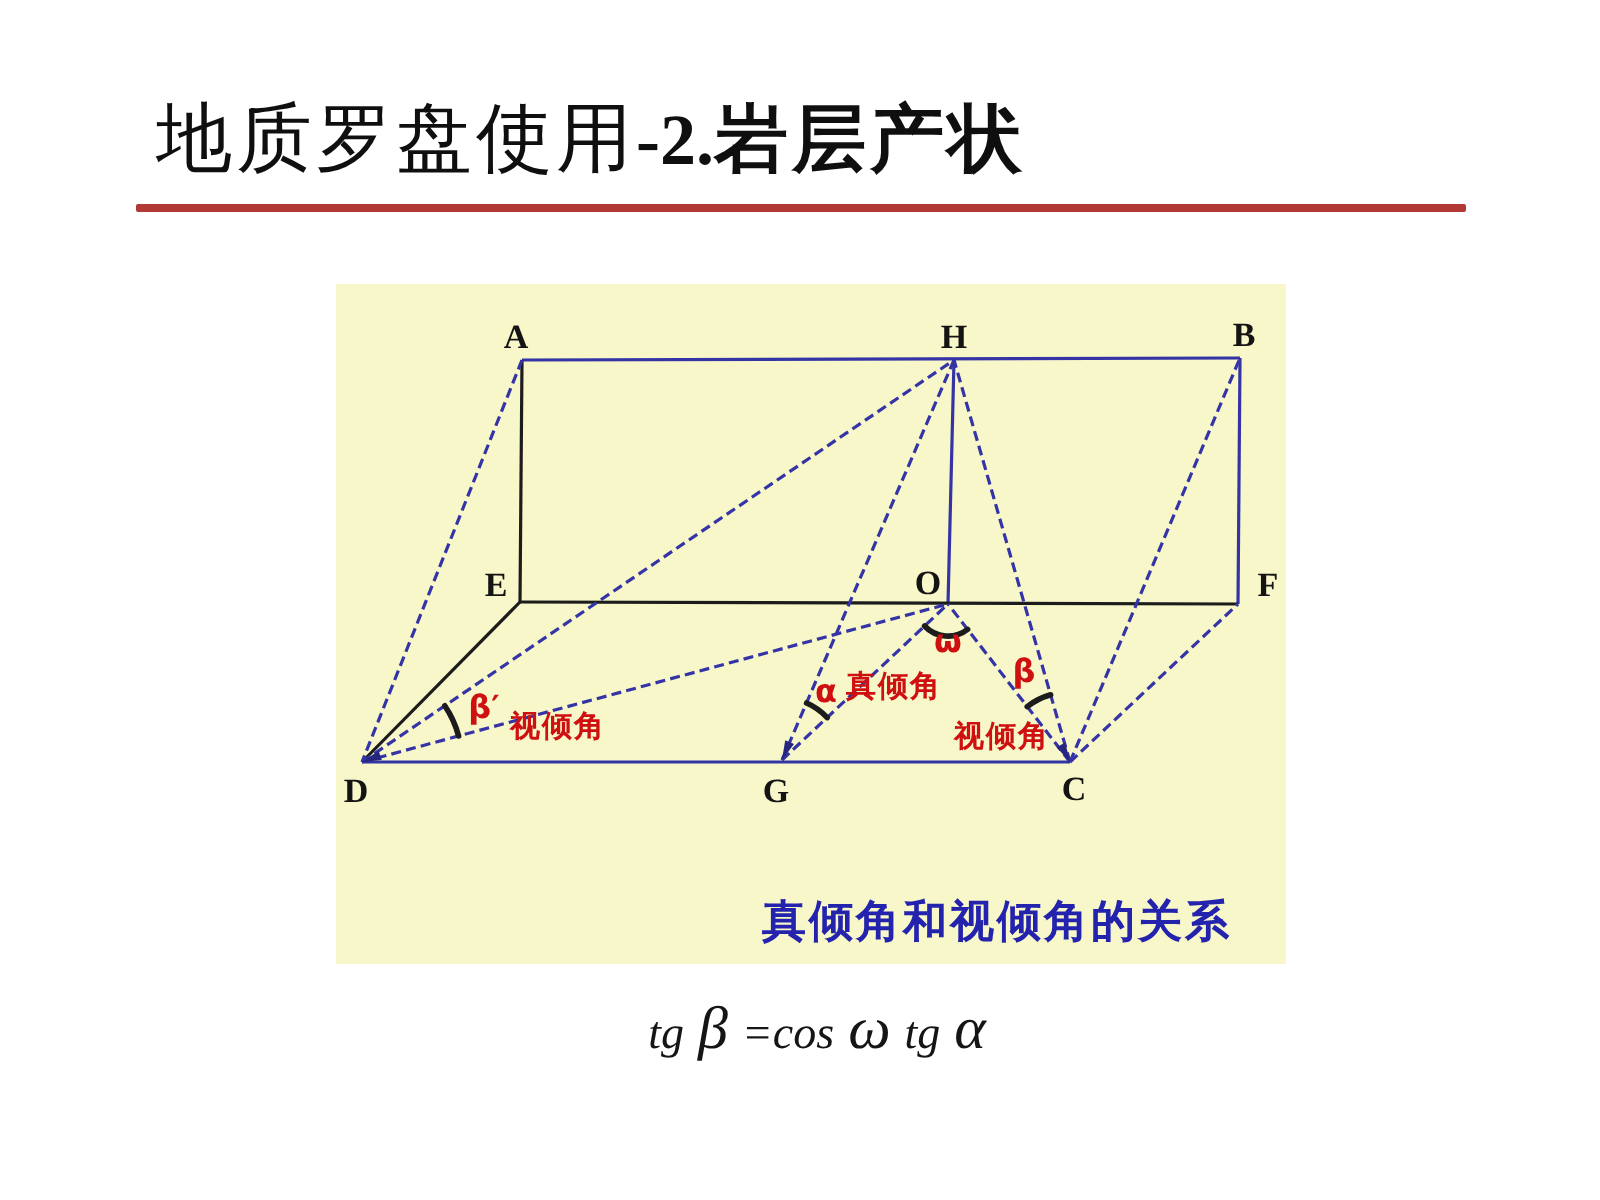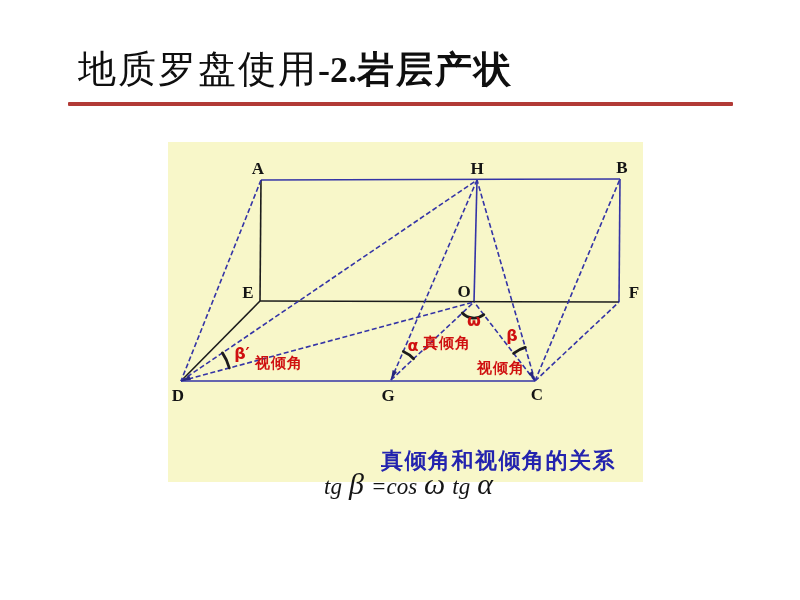--- a/index.html
+++ b/index.html
@@ -26,21 +26,21 @@
   .panel svg{position:absolute;left:0;top:0;}
   .ptlabel{font-family:"Liberation Serif",serif;font-size:17px;font-weight:bold;fill:#141414;text-anchor:middle;}
   .greeklabel{font-family:"DejaVu Sans",sans-serif;font-size:16px;font-weight:bold;fill:var(--label-red,#cf1010);text-anchor:middle;}
   .cnlabel{font-family:"DejaVu Sans",sans-serif;font-size:15px;font-weight:bold;fill:var(--label-red,#cf1010);text-anchor:middle;letter-spacing:1px;}
   .caption{
     position:absolute;left:8px;top:304px;width:440px;text-align:right;
     color:var(--caption-blue,#2323ae);font-size:22px;font-weight:bold;letter-spacing:1.5px;
     font-family:"DejaVu Sans",sans-serif;white-space:nowrap;
   }
   .formula{
-    position:absolute;left:260px;top:467px;width:300px;height:38px;
+    position:absolute;left:260px;top:498px;width:300px;height:38px;
     text-align:center;color:#151515;white-space:nowrap;
     font-family:"Liberation Serif",serif;
   }
   .formula .f-small{font-style:italic;font-size:23px;}
   .formula .f-greek{font-style:italic;font-size:30px;margin:0 3px;}
 </style>
 </head>
 <body>
 
 <div class="title">

